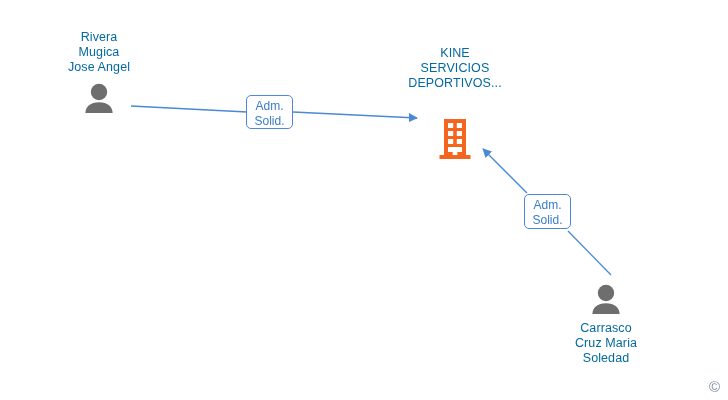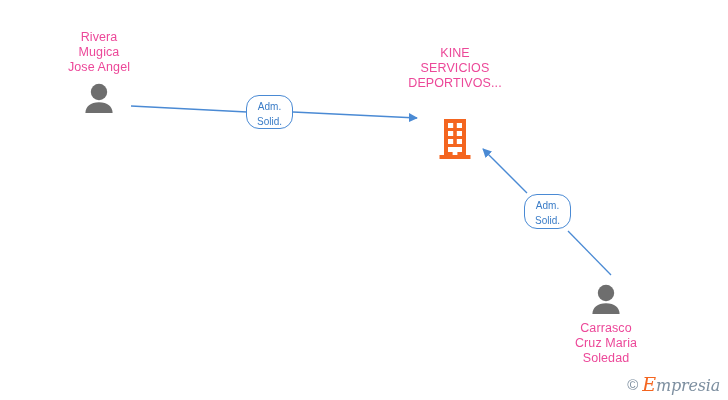--- a/index.html
+++ b/index.html
@@ -31,21 +31,21 @@
     position: absolute;
     display: flex;
     flex-direction: column;
     align-items: center;
     width: 150px;
     z-index: 3;
   }
   .node .label {
     font-size: 12.5px;
     line-height: 15px;
-    color: #ec4899;
+    color: #0369a1;
     text-align: center;
     white-space: pre-line;
     letter-spacing: 0.1px;
   }
   .node .glyph {
     line-height: 0;
   }
 
   
   #node-person-rivera { left: 24px; top: 30px; }
@@ -54,24 +54,24 @@
 
   #node-person-rivera .glyph { margin-top: 7px; }
   #node-company-kine .glyph { margin-top: 4px; }
   #node-person-carrasco .label { margin-top: 6px; }
 
   
   .edge-label {
     position: absolute;
     box-sizing: border-box;
     border: 1px solid #4a8ad4;
-    border-radius: 13px;
+    border-radius: 5px;
     background: #ffffff;
     color: #3a7cc7;
-    font-size: 10px;
+    font-size: 12px;
     line-height: 15px;
     text-align: center;
     padding: 3px 0 12px 0;
     z-index: 4;
     white-space: pre-line;
   }
   #edge-label-1 { left: 246px; top: 95px; width: 47px; height: 34px; }
   #edge-label-2 { left: 524px; top: 194px; width: 47px; height: 35px; }
 
   
@@ -175,16 +175,15 @@
   </div>
 
   <div class="edge-label" id="edge-label-1">Adm.
 Solid.</div>
 
   <div class="edge-label" id="edge-label-2">Adm.
 Solid.</div>
 
   <div id="watermark">
     <span class="copy">©</span>
-    <span class="brand"><span class="cap">E</span><span>mpresia</span></span>
   </div>
 
 </div>
 
 </body></html>

